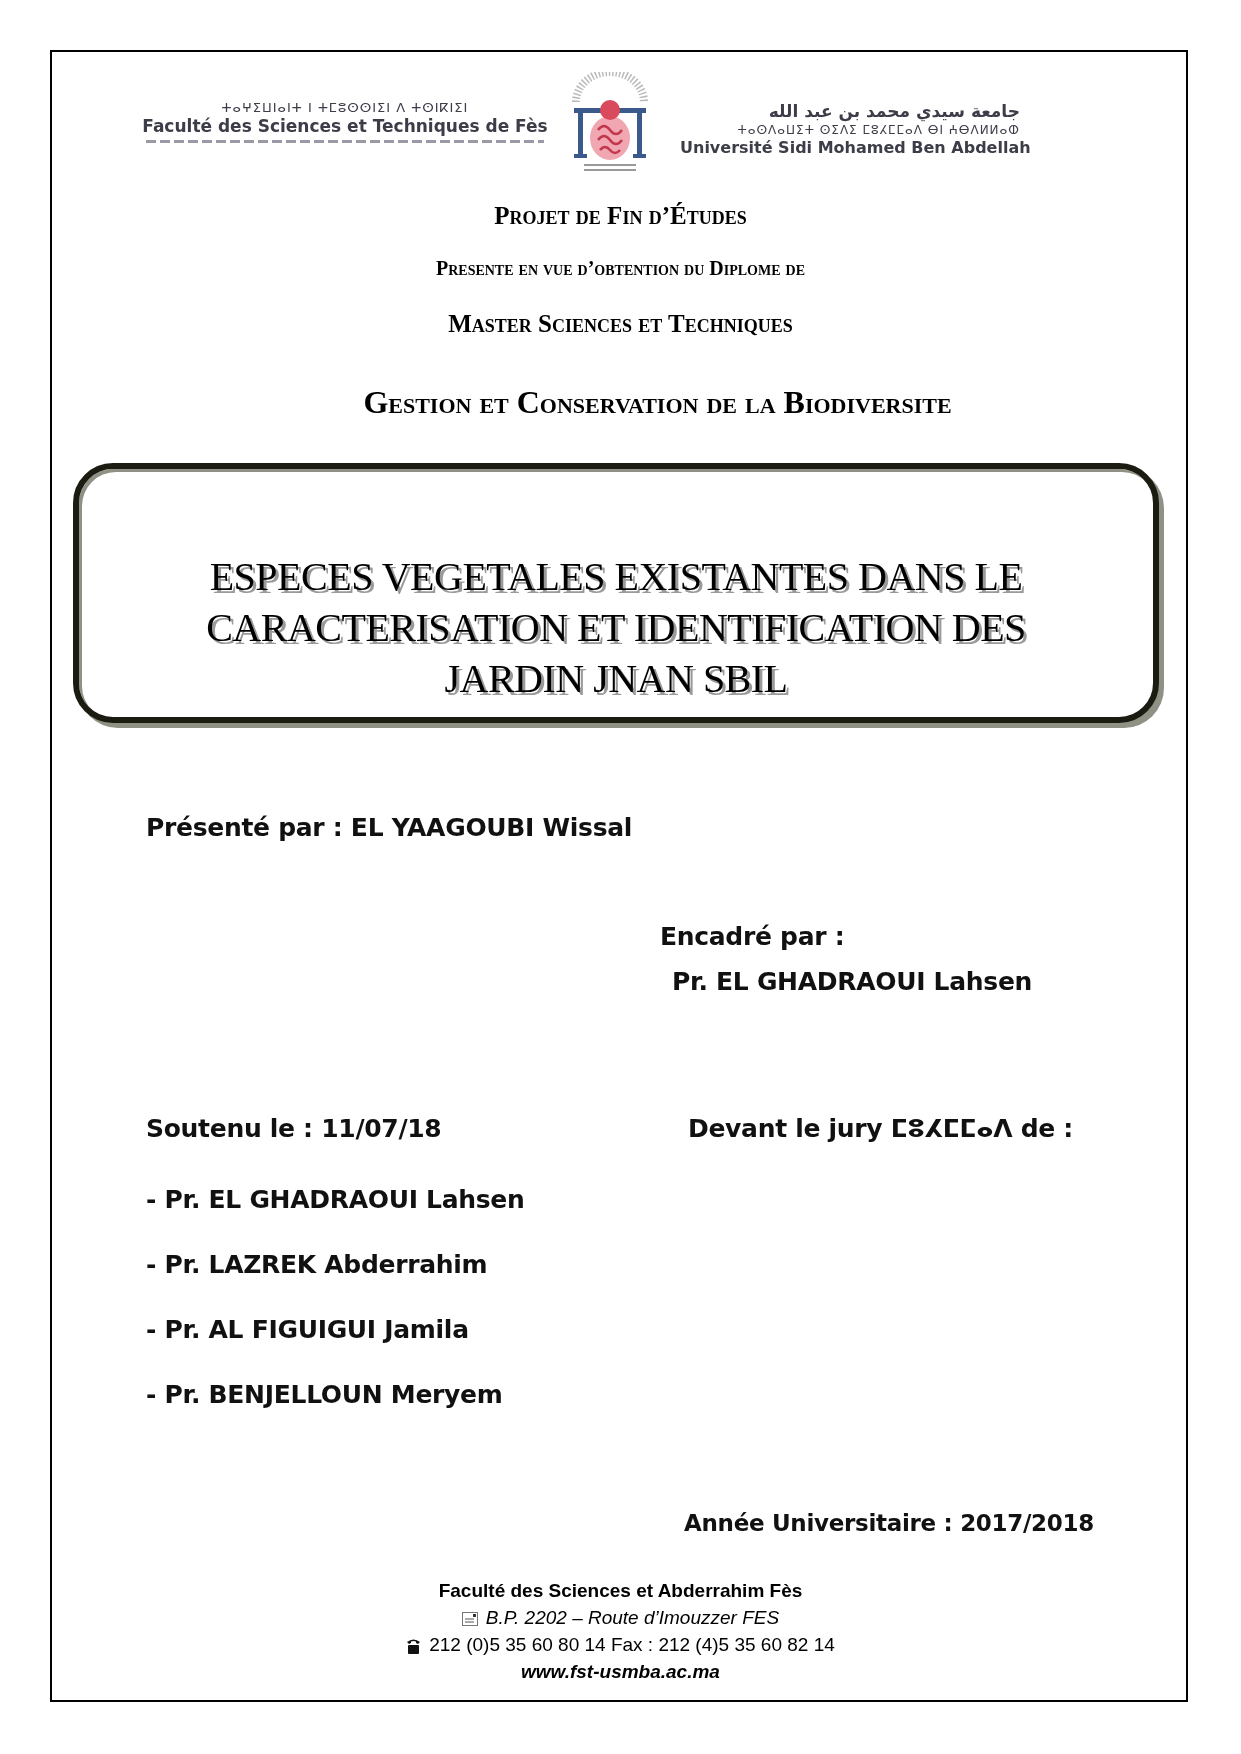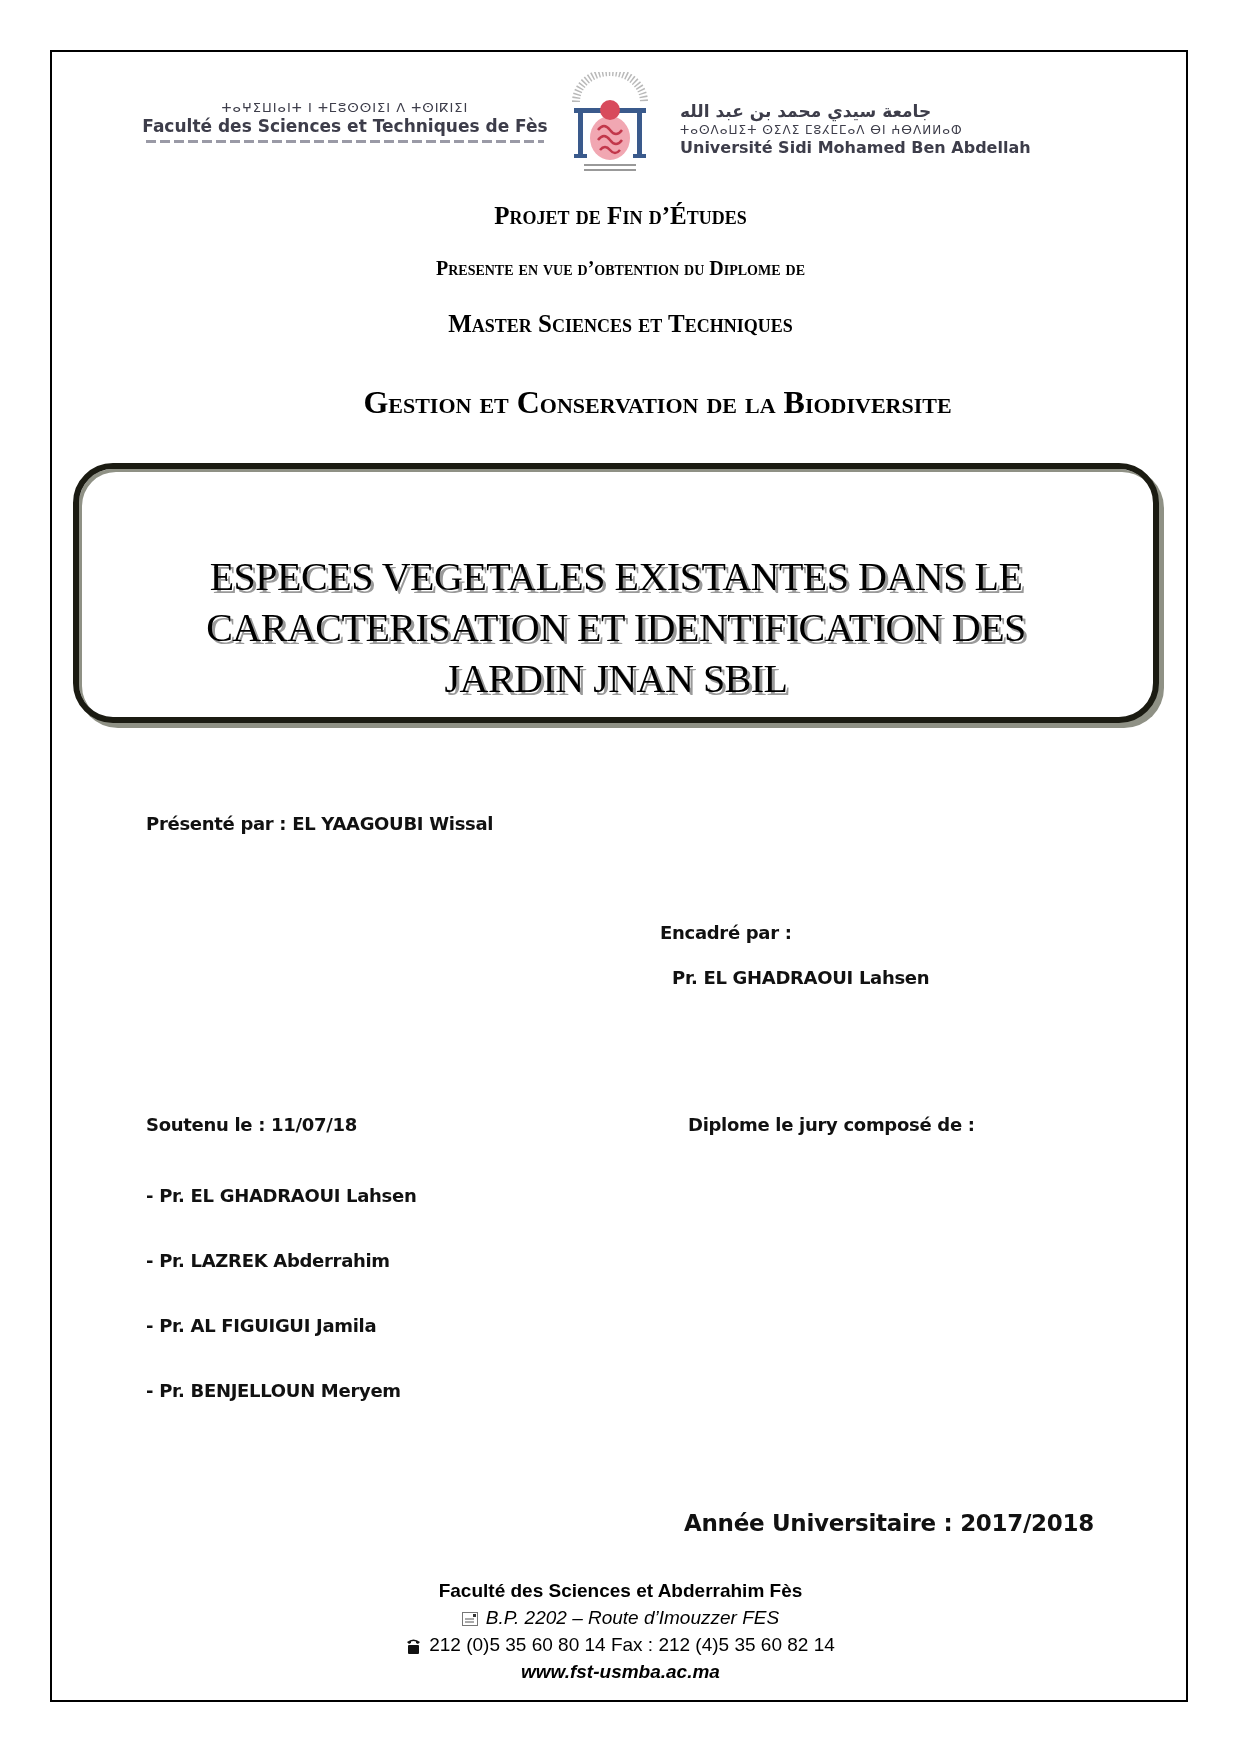--- a/index.html
+++ b/index.html
@@ -6,40 +6,40 @@
   body { width:1241px; height:1754px; position:relative; overflow:hidden; font-family:"DejaVu Sans", sans-serif; color:#000; }
   .page-border { position:absolute; left:50px; top:50px; width:1138px; height:1652px; border:2px solid #000; box-sizing:border-box; }
 
   
   .hdr-left { position:absolute; left:140px; top:100px; width:410px; text-align:center; color:#3d3d4a; }
   .hdr-left .ar { font-family:"DejaVu Sans", sans-serif; font-weight:bold; font-size:19px; line-height:22px; direction:rtl; }
   .hdr-left .tf { font-family:"DejaVu Sans", sans-serif; font-size:13px; letter-spacing:1px; line-height:16px;text-align:center; }
   .hdr-left .fr { font-family:"DejaVu Sans", sans-serif; font-weight:bold; font-size:17px; line-height:21px; white-space:nowrap; }
   .hdr-left .dash { height:3px; margin:3px 6px 0; background:repeating-linear-gradient(90deg,#9a9aa6 0 10px, transparent 10px 14px); }
 
-  .hdr-right { position:absolute; left:680px; top:100px; width:340px; text-align:left; color:#3d3d4a; }
+  .hdr-right { position:absolute; left:680px; top:100px; width:340px; text-align:right; color:#3d3d4a; }
   .hdr-right .ar { font-weight:bold; font-size:17px; line-height:22px; direction:rtl; }
   .hdr-right .tf { font-size:12px; letter-spacing:1px; line-height:16px; }
   .hdr-right .fr { font-weight:bold; font-size:16px; line-height:20px; white-space:nowrap; }
 
   .logo { position:absolute; left:570px; top:72px; width:80px; height:102px; }
 
   
   .sc { position:absolute; left:0; width:1241px; text-align:center; font-family:"Liberation Serif", serif; font-weight:bold; font-variant:small-caps; color:#000; }
   .sc1 { top:202px; font-size:25px; }
   .sc2 { top:257px; font-size:20px; }
   .sc3 { top:310px; font-size:25px; }
   .sc4 { top:384px; font-size:32px;margin-left:37px; }
 
   
   .title-box { position:absolute; left:73px; top:463px; width:1086px; height:260px; box-sizing:border-box; border:6px solid #1b1b12; border-radius:40px; box-shadow: 5px 5px 0 0 #8f9185, inset 3px 3px 0 0 #8f9185; background:#fff; }
   .title-text { position:absolute; left:0; top:82px; width:100%; text-align:center; font-family:"Liberation Serif", serif; font-size:40px; line-height:51px; color:#000; text-shadow: 3px 3px 0 #9a9a9a; letter-spacing:-0.5px; }
 
   
-  .cm { position:absolute; font-family:"DejaVu Sans", sans-serif; font-weight:bold; font-size:18px; color:#111; white-space:nowrap; letter-spacing:-0.3px; }
+  .cm { position:absolute; font-family:"DejaVu Sans", sans-serif; font-weight:bold; font-size:25px; color:#111; white-space:nowrap; letter-spacing:-0.3px; }
 
   
   .foot { position:absolute; left:0; width:1241px; text-align:center; font-family:"Liberation Sans", sans-serif; color:#000; white-space:nowrap; }
   .f1 { top:1580px; font-size:19px; font-weight:bold; }
   .f2 { top:1607px; font-size:19px; font-style:italic; }
   .f3 { top:1634px; font-size:19px; }
   .f4 { top:1661px; font-size:19px; font-weight:bold; font-style:italic; }
   .icon-inline { display:inline-block; vertical-align:middle; margin-right:8px; }
 </style>
 </head>
@@ -85,21 +85,21 @@
     <div>JARDIN JNAN SBIL</div>
   </div>
 </div>
 
 <div class="cm" style="left:146px; top:813px;">Présenté par : EL YAAGOUBI Wissal</div>
 
 <div class="cm" style="left:660px; top:922px;">Encadré par :</div>
 <div class="cm" style="left:672px; top:967px;">Pr. EL GHADRAOUI Lahsen</div>
 
 <div class="cm" style="left:146px; top:1114px;">Soutenu le : 11/07/18</div>
-<div class="cm" style="left:688px; top:1114px;">Diplome le jury composé de :</div>
+<div class="cm" style="left:688px; top:1114px;">Devant le jury ⵎⵓⵃⵎⵎⴰⴷ de :</div>
 
 <div class="cm" style="left:146px; top:1185px;">- Pr. EL GHADRAOUI Lahsen</div>
 <div class="cm" style="left:146px; top:1250px;">- Pr. LAZREK Abderrahim</div>
 <div class="cm" style="left:146px; top:1315px;">- Pr. AL FIGUIGUI Jamila</div>
 <div class="cm" style="left:146px; top:1380px;">- Pr. BENJELLOUN Meryem</div>
 
 <div class="cm" style="left:684px; top:1510px; font-size:23px;">Année Universitaire : 2017/2018</div>
 
 <div class="foot f1">Faculté des Sciences et Abderrahim Fès</div>
 <div class="foot f2">

